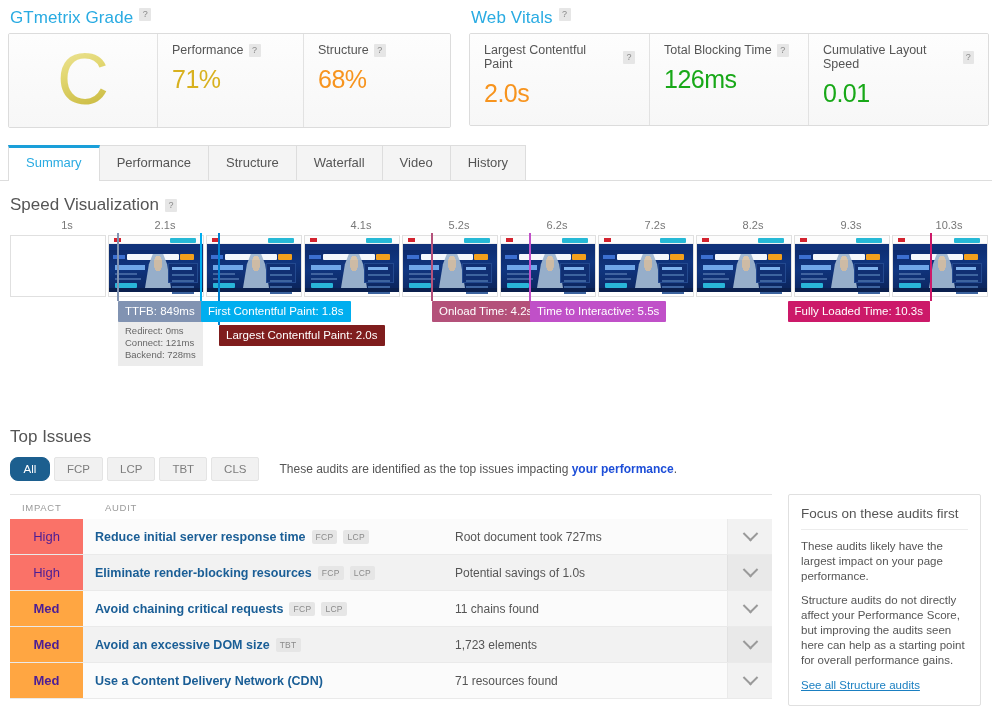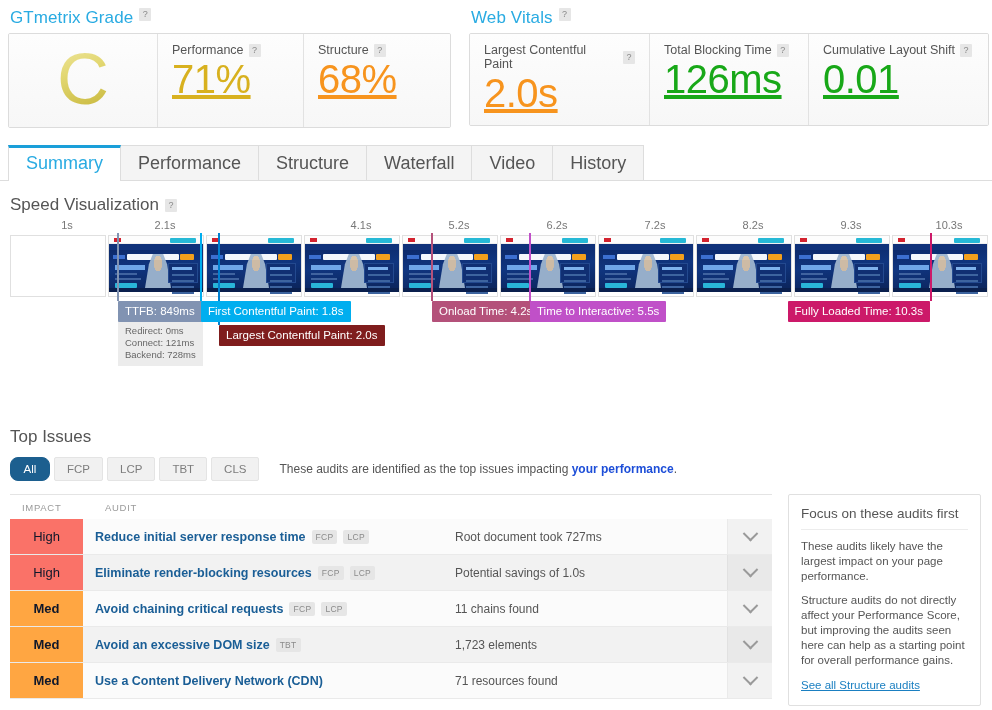--- a/index.html
+++ b/index.html
@@ -33,21 +33,21 @@
   }
   .card {
     border-right: 1px solid #e2e2e2; background: linear-gradient(#fdfdfd,#f7f7f7);
     padding: 9px 14px 12px 14px; position: relative;
   }
   .card:last-child { border-right: none; }
   .card-label {
     font-size: 12.5px; color: #555; display: flex; align-items: center; gap: 5px;
     margin-bottom: 2px;
   }
-  .card-value { font-size: 40px; font-weight: 400; line-height: 40px; letter-spacing: -.5px; text-decoration: underline; }
+  .card-value { font-size: 25px; font-weight: 400; line-height: 40px; letter-spacing: -.5px; }
 
   .grade-card { width: 149px; display: flex; align-items: center; justify-content: center; }
   .grade-letter {
     font-size: 72px; line-height: 72px; font-weight: 400;
     background: linear-gradient(160deg,#efe7a4 0%, #e3d873 38%, #cfc04a 78%, #bfae33 100%);
     -webkit-background-clip: text; background-clip: text; color: transparent;
     padding: 0 4px;
   }
   .perf-card { width: 146px; }
   .struct-card { width: 146px; }
@@ -55,21 +55,21 @@
   .wv-card { width: 180px; }
   .wv-card.tbt { width: 159px; }
   .wv-card.cls { width: 179px; }
 
   
   .tabs {
     margin-top: 17px; display: flex; align-items: flex-end;
     border-bottom: 1px solid #dddddd; padding-left: 8px; height: 36px;
   }
   .tab {
-    padding: 8px 17px 8px 17px; font-size: 18px; color: #555;
+    padding: 8px 17px 8px 17px; font-size: 13px; color: #555;
     background: #f4f4f4; border: 1px solid #dddddd; border-bottom: none;
     margin-right: -1px; cursor: pointer; line-height: 18px; height: 35px;
   }
   .tab.active {
     background: #ffffff; color: #29abe2; border-top: 3px solid #1a9fd9;
     padding-top: 6px; position: relative; z-index: 3; height: 36px;
     border-left-color: #dddddd; border-right-color: #dddddd;
     margin-bottom: -1px;
   }
 
@@ -146,21 +146,21 @@
   .issues-area { display: flex; margin: 13px 0 0 10px; }
   .issues-table { width: 762px; border-top: 1px solid #e4e4e4; }
   .th-row { display: flex; font-size: 9.5px; color: #9a9a9a; letter-spacing: .7px; padding: 7px 0 6px 0; }
   .th-impact { width: 82px; padding-left: 12px; }
   .th-audit { padding-left: 13px; }
   .irow { display: flex; align-items: stretch; border-bottom: 1px solid #eaeaea; height: 36px; }
   .irow.odd { background: #fbfbfb; }
   .irow.even { background: #f2f2f2; }
   .impact {
     width: 73px; display: flex; align-items: center; justify-content: center;
-    color: #0f172a; font-size: 13px;
+    color: #4c1d95; font-size: 13px;
   }
   .impact.high { background: #fa7268; }
   .impact.med { background: #ffa642; font-weight: bold; }
   .audit-cell { flex: 1; display: flex; align-items: center; padding-left: 12px; gap: 6px; }
   .audit-link { color: #1a5e96; font-size: 12.5px; font-weight: bold; cursor: pointer; }
   .mini-tag {
     font-size: 8.5px; color: #8a8a8a; background: #e6e6e6; padding: 2px 4px;
     border-radius: 2px; letter-spacing: .3px;
   }
   .val-cell { width: 272px; display: flex; align-items: center; font-size: 12px; color: #555; }
@@ -229,21 +229,21 @@
         </div>
         <div class="card wv-card tbt">
           <div class="card-label">
             <span>Total Blocking Time</span>
             <span class="qmark">?</span>
           </div>
           <div class="card-value" style="color:#18a818">126ms</div>
         </div>
         <div class="card wv-card cls">
           <div class="card-label">
-            <span>Cumulative Layout Shift</span>
+            <span>Cumulative Layout Speed</span>
             <span class="qmark">?</span>
           </div>
           <div class="card-value" style="color:#18a818">0.01</div>
         </div>
       </div>
     </div>
   </div>
 
   <div class="tabs">
     <div class="tab active">Summary</div>

